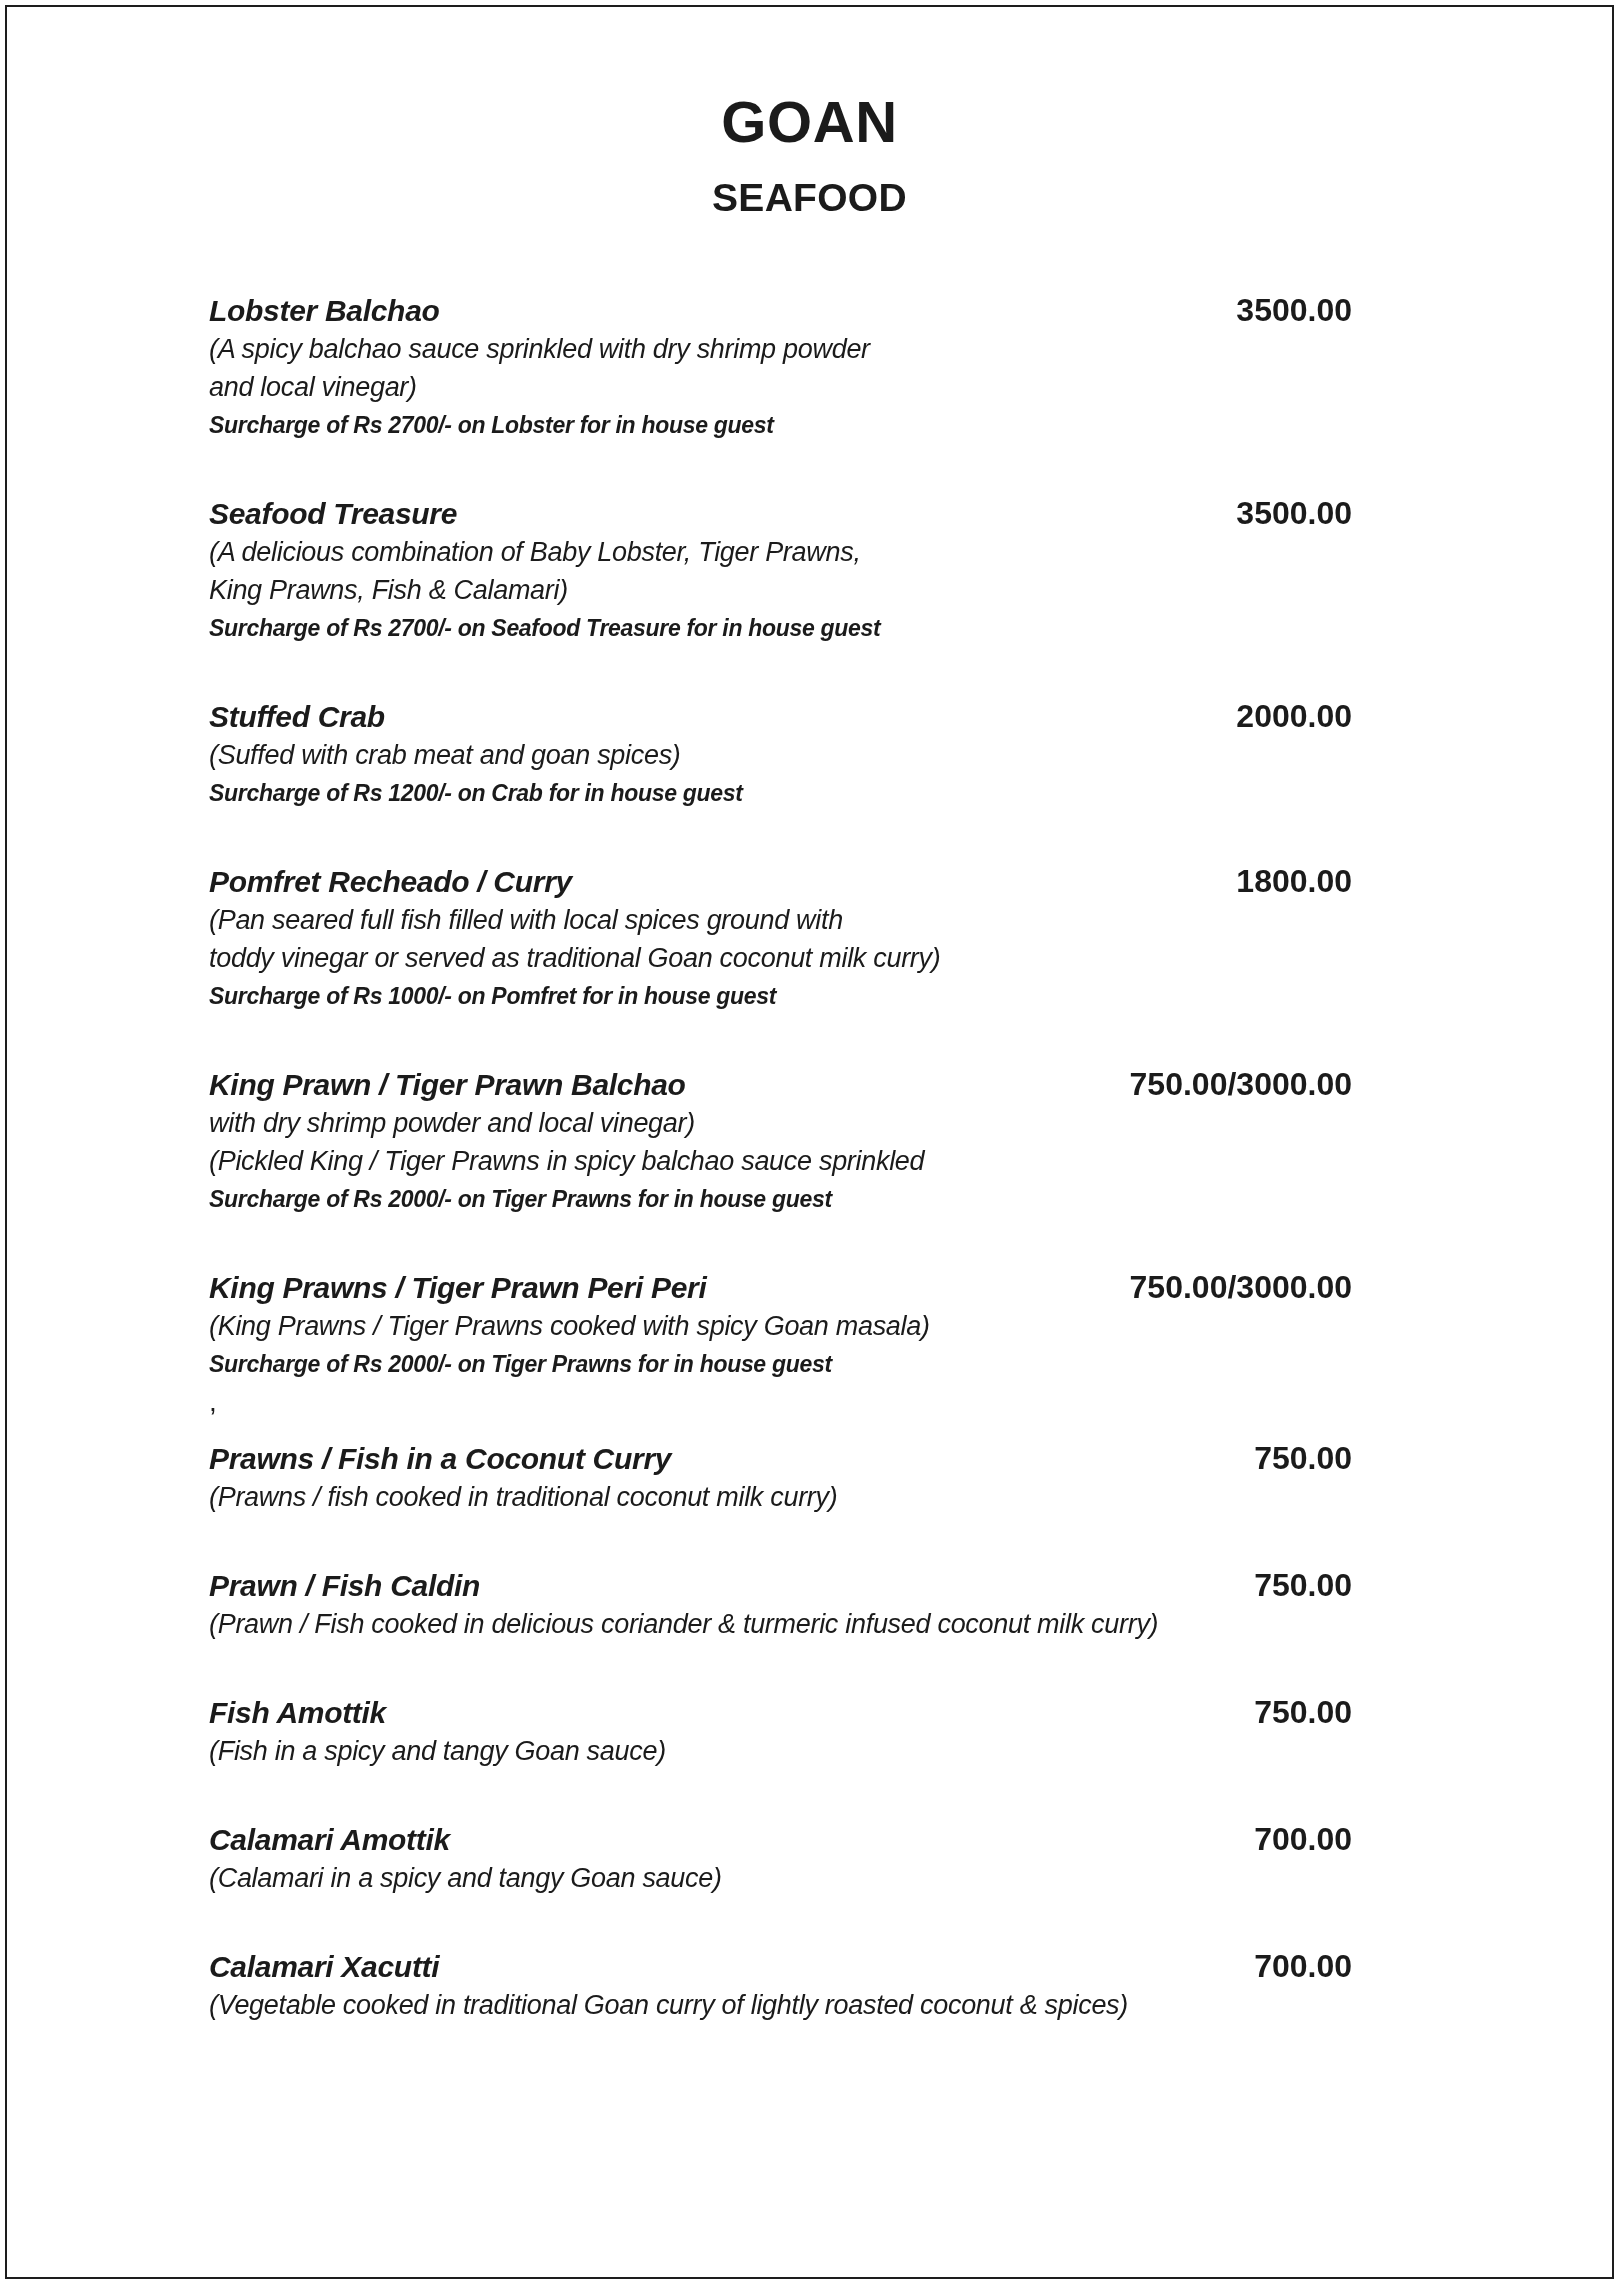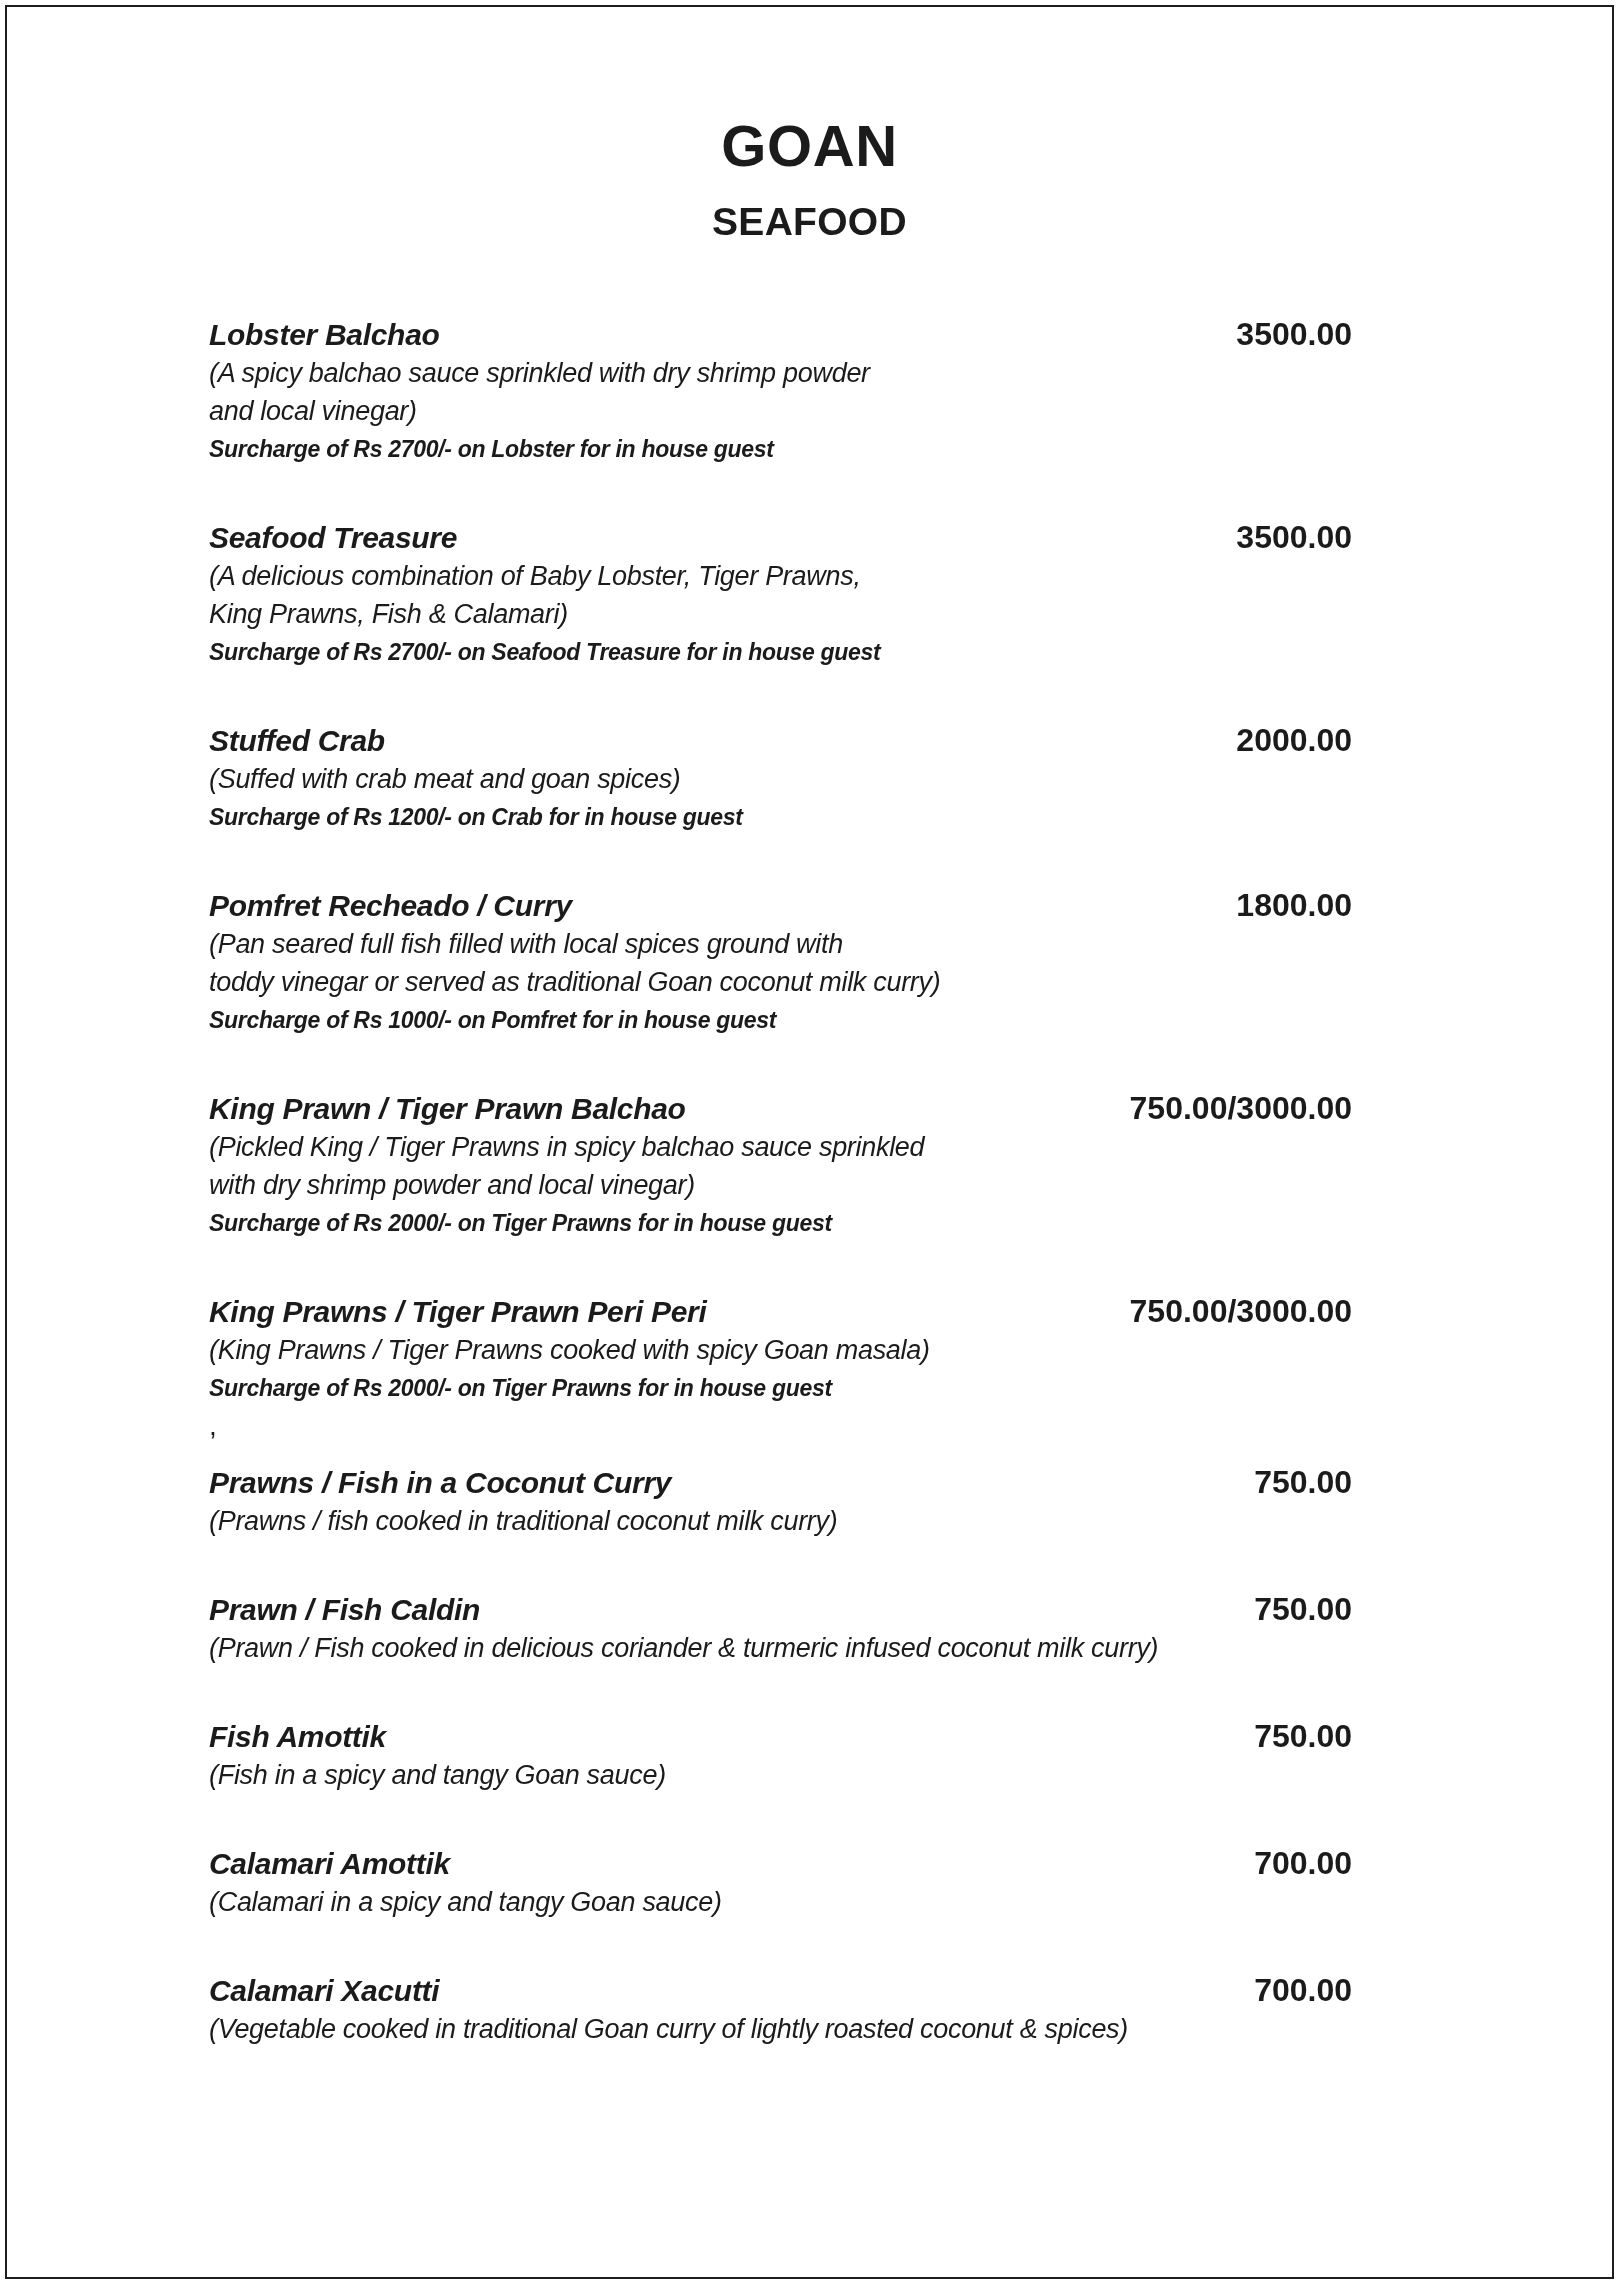--- a/index.html
+++ b/index.html
@@ -18,21 +18,21 @@
   .page-border {
     position: absolute;
     left: 5px;
     top: 5px;
     right: 5px;
     bottom: 5px;
     border: 2.5px solid #1d1d1d;
     pointer-events: none;
   }
   header {
-    padding-top: 117px;
+    padding-top: 93px;
     text-align: center;
   }
   .menu-title {
     font-size: 58px;
     line-height: 1;
     font-weight: bold;
     margin: 0;
     letter-spacing: 0.6px;
   }
   .menu-subtitle {
@@ -140,22 +140,22 @@
   <div class="desc">(Pan seared full fish filled with local spices ground with</div>
       <div class="desc">toddy vinegar or served as traditional Goan coconut milk curry)</div>
       <div class="surcharge">Surcharge of Rs 1000/- on Pomfret for in house guest</div>
     </section>
 
   <section class="item">
     <div class="row">
       <span class="name">King Prawn / Tiger Prawn Balchao</span>
       <span class="price">750.00/3000.00</span>
     </div>
-  <div class="desc">(Pickled King / Tiger Prawns in spicy balchao sauce sprinkled</div>
-      <div class="desc">with dry shrimp powder and local vinegar)</div>
+  <div class="desc">with dry shrimp powder and local vinegar)</div>
+      <div class="desc">(Pickled King / Tiger Prawns in spicy balchao sauce sprinkled</div>
       <div class="surcharge">Surcharge of Rs 2000/- on Tiger Prawns for in house guest</div>
     </section>
 
   <section class="item tight">
     <div class="row">
       <span class="name">King Prawns / Tiger Prawn Peri Peri</span>
       <span class="price">750.00/3000.00</span>
     </div>
   <div class="desc">(King Prawns / Tiger Prawns cooked with spicy Goan masala)</div>
       <div class="surcharge">Surcharge of Rs 2000/- on Tiger Prawns for in house guest</div>

